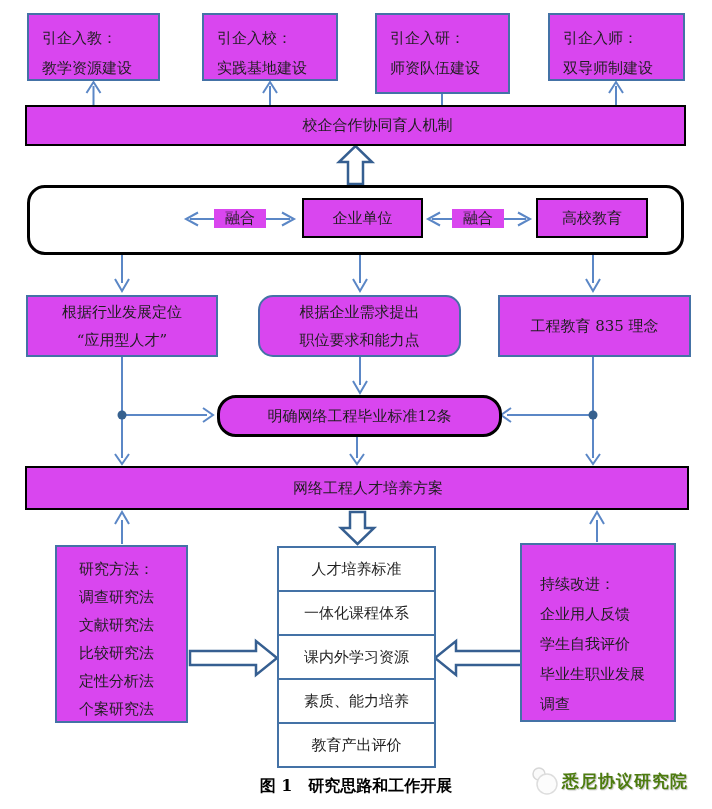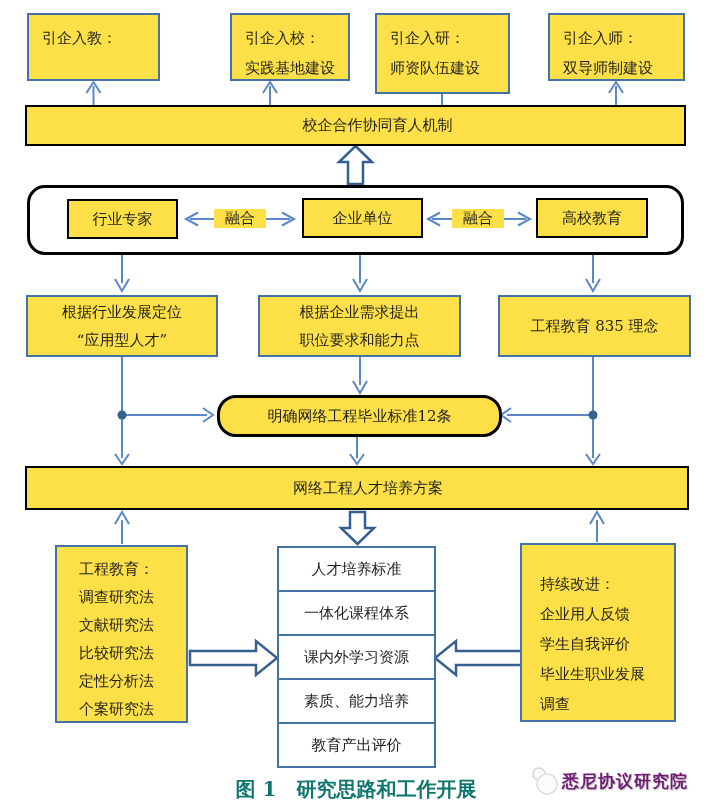--- a/index.html
+++ b/index.html
@@ -1,35 +1,35 @@
 <!DOCTYPE html>
 <html><head>
 <meta charset="utf-8">
 <style>
   html,body{margin:0;padding:0;background:#ffffff;}
   .canvas{
     position:relative;width:712px;height:809px;background:#ffffff;
     font-family:"DejaVu Serif","Liberation Serif",serif;
     color:#1f1f1f;overflow:hidden;
   }
-  .box{position:absolute;box-sizing:border-box;background:#fde047;font-size:15px;}
+  .box{position:absolute;box-sizing:border-box;background:#d946ef;font-size:15px;}
   .blue{border:2px solid #4472a6;}
   .blk{border:2px solid #000000;}
   .blk-thick{border:3px solid #000000;}
   .center{display:flex;align-items:center;justify-content:center;text-align:center;}
   .twolines{display:flex;flex-direction:column;align-items:center;justify-content:center;text-align:center;line-height:28px;}
   .topbox{padding:8px 6px 0 13px;line-height:30px;}
   .rounded{border:3px solid #000000;border-radius:18px;background:transparent;}
   .listbox{line-height:28px;}
   .stack{position:absolute;left:277px;top:546px;width:159px;}
   .stack-item{height:46px;border:2px solid #4472a6;margin-top:-2px;display:flex;align-items:center;justify-content:center;background:#fff;box-sizing:border-box;font-size:15px;}
   .stack-item:first-child{margin-top:0;align-items:center;}
-  .caption{position:absolute;left:0;top:776px;width:712px;text-align:center;font-weight:bold;font-size:20px;white-space:pre;color:#0f766e;}
+  .caption{position:absolute;left:0;top:776px;width:712px;text-align:center;font-weight:bold;font-size:16px;white-space:pre;color:#000000;}
   .watermark{position:absolute;left:528px;top:759px;width:184px;height:44px;display:flex;align-items:center;}
-  .watermark-text{font-size:17px;font-weight:bold;letter-spacing:1px;color:#701a75;
+  .watermark-text{font-size:17px;font-weight:bold;letter-spacing:1px;color:#4d7c0f;
     text-shadow:1px 1px 1px #c6c6c6,-1px -1px 1px #ffffff;}
   svg.connectors{position:absolute;left:0;top:0;width:712px;height:809px;pointer-events:none;}
 </style>
 </head>
 <body>
 
 <div class="canvas">
 
   <svg class="connectors" viewBox="0 0 712 809" xmlns="http://www.w3.org/2000/svg">
     <g stroke="#5b87c6" stroke-width="2" fill="none">
@@ -107,73 +107,71 @@
     <g>
       <polygon points="190,651 256,651 256,641 277,658 256,675 256,665 190,665" fill="#ffffff" stroke="#365f91" stroke-width="2.5"></polygon>
     </g>
     <g>
       <polygon points="522,651 456,651 456,641 435,658 456,675 456,665 522,665" fill="#ffffff" stroke="#365f91" stroke-width="2.5"></polygon>
     </g>
   </svg>
 
   <div class="box blue topbox" style="left:27px;top:13px;width:133px;height:68px;">
     <div>引企入教：</div>
-  </div>
-  <div class="box blue topbox" style="left:202px;top:13px;width:120px;height:68px;margin-left:28px;">
+    <div>教学资源建设</div>
+  </div>
+  <div class="box blue topbox" style="left:202px;top:13px;width:136px;height:68px;">
     <div>引企入校：</div>
     <div>实践基地建设</div>
   </div>
   <div class="box blue topbox" style="left:375px;top:13px;width:135px;height:81px;">
     <div>引企入研：</div>
     <div>师资队伍建设</div>
   </div>
   <div class="box blue topbox" style="left:548px;top:13px;width:137px;height:68px;">
     <div>引企入师：</div>
     <div>双导师制建设</div>
   </div>
 
   <div class="box blk center" style="left:25px;top:105px;width:661px;height:41px;padding-left:44px;">
     <span>校企合作协同育人机制</span>
   </div>
 
   <div class="box rounded" style="left:27px;top:185px;width:657px;height:70px;"></div>
-  <div class="box blk center" style="left:67px;top:199px;width:111px;height:40px;">
-    <span>行业专家</span>
-  </div>
   <div class="box blk center" style="left:302px;top:198px;width:121px;height:40px;">
     <span>企业单位</span>
   </div>
   <div class="box blk center" style="left:536px;top:198px;width:112px;height:40px;">
     <span>高校教育</span>
   </div>
   <div class="box" style="left:214px;top:209px;width:52px;text-align:center;border:none;">融合</div>
   <div class="box" style="left:452px;top:209px;width:52px;text-align:center;border:none;">融合</div>
 
   <div class="box blue twolines" style="left:26px;top:295px;width:192px;height:62px;">
     <div>根据行业发展定位</div>
     <div>“应用型人才”</div>
   </div>
-  <div class="box blue twolines" style="left:258px;top:295px;width:203px;height:62px;">
+  <div class="box blue twolines" style="left:258px;top:295px;width:203px;height:62px;border-radius:15px;">
     <div>根据企业需求提出</div>
     <div>职位要求和能力点</div>
   </div>
   <div class="box blue center" style="left:498px;top:295px;width:193px;height:62px;">
     <span>工程教育 835 理念</span>
   </div>
 
   <div class="box blk-thick center" style="left:217px;top:395px;width:285px;height:42px;border-radius:19px;">
     <span>明确网络工程毕业标准12条</span>
   </div>
 
   <div class="box blk center" style="left:25px;top:466px;width:664px;height:44px;padding-left:22px;">
     <span>网络工程人才培养方案</span>
   </div>
 
   <div class="box blue listbox" style="left:55px;top:545px;width:133px;height:178px;padding:8px 0 0 22px;">
-    <div>工程教育：</div>
+    <div>研究方法：</div>
     <div>调查研究法</div>
     <div>文献研究法</div>
     <div>比较研究法</div>
     <div>定性分析法</div>
     <div>个案研究法</div>
   </div>
 
   <div class="stack">
     <div class="stack-item">
       <span>人才培养标准</span>

